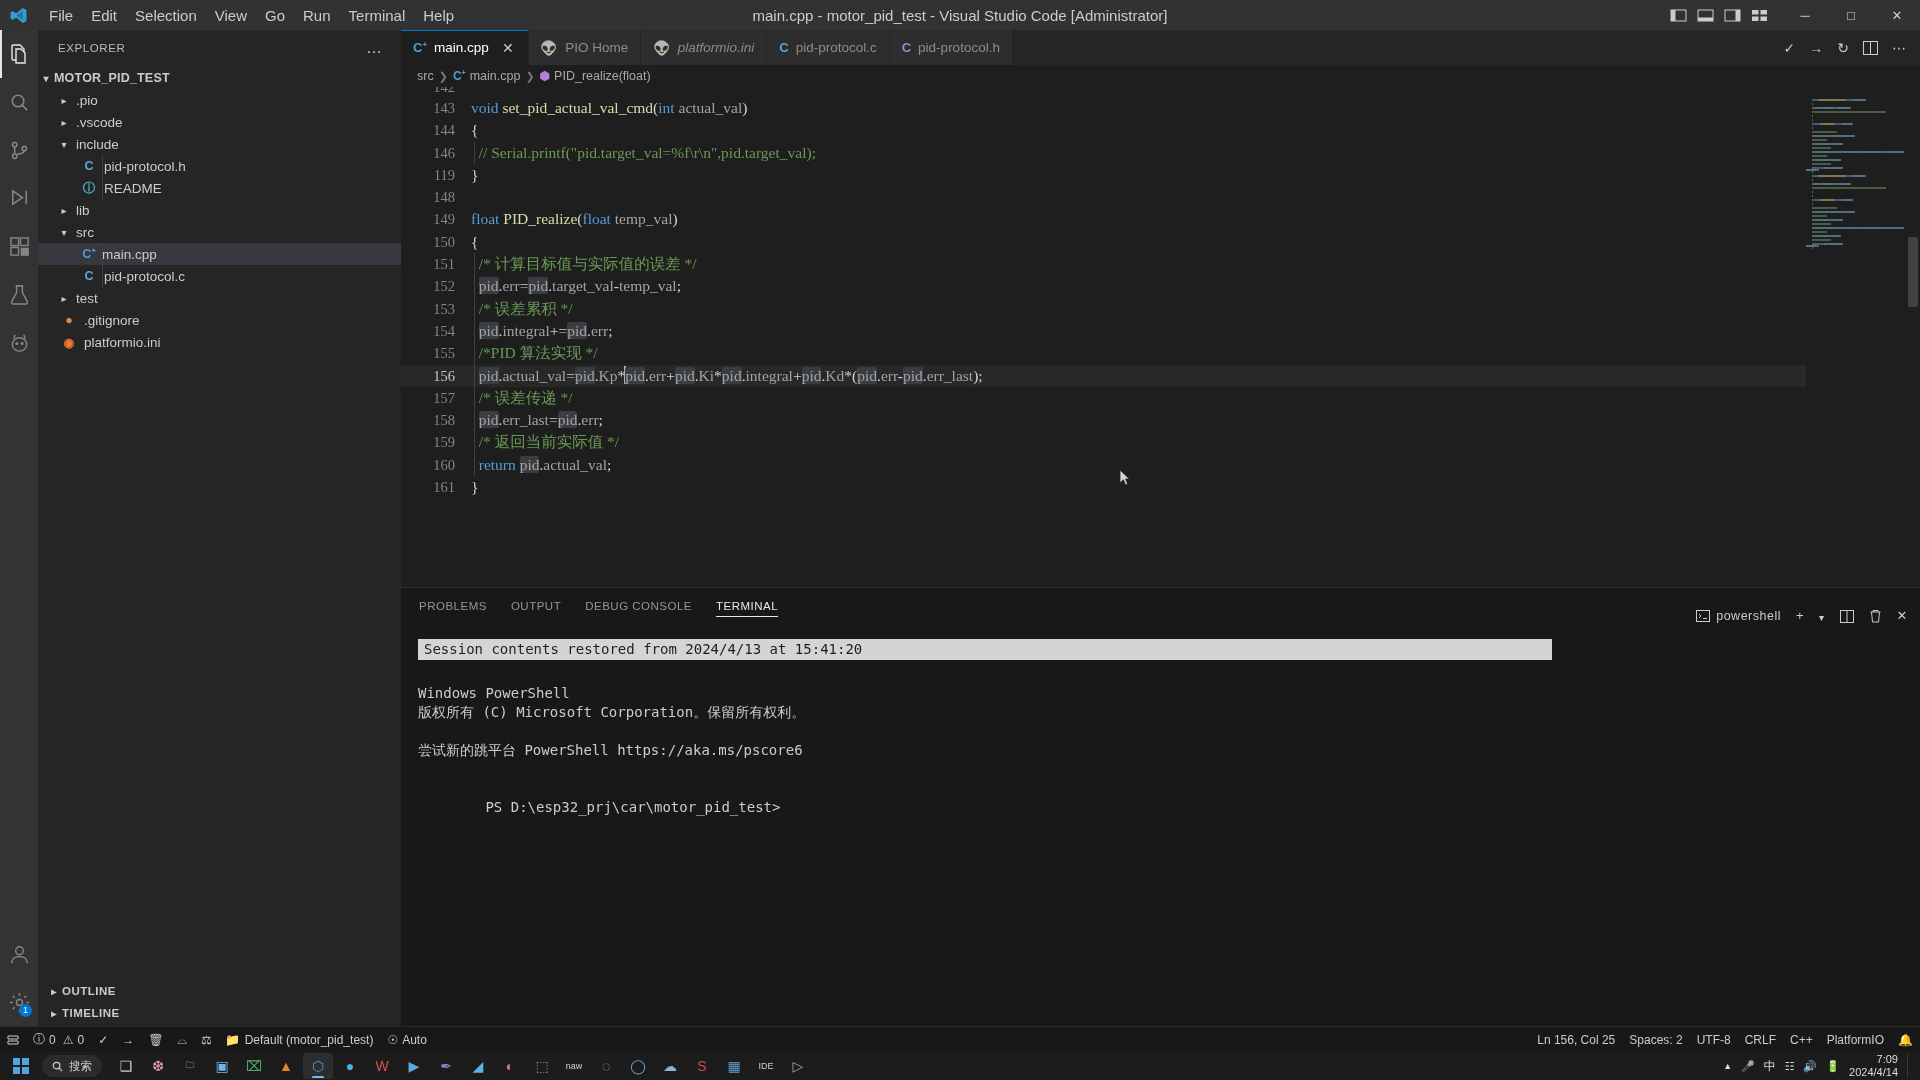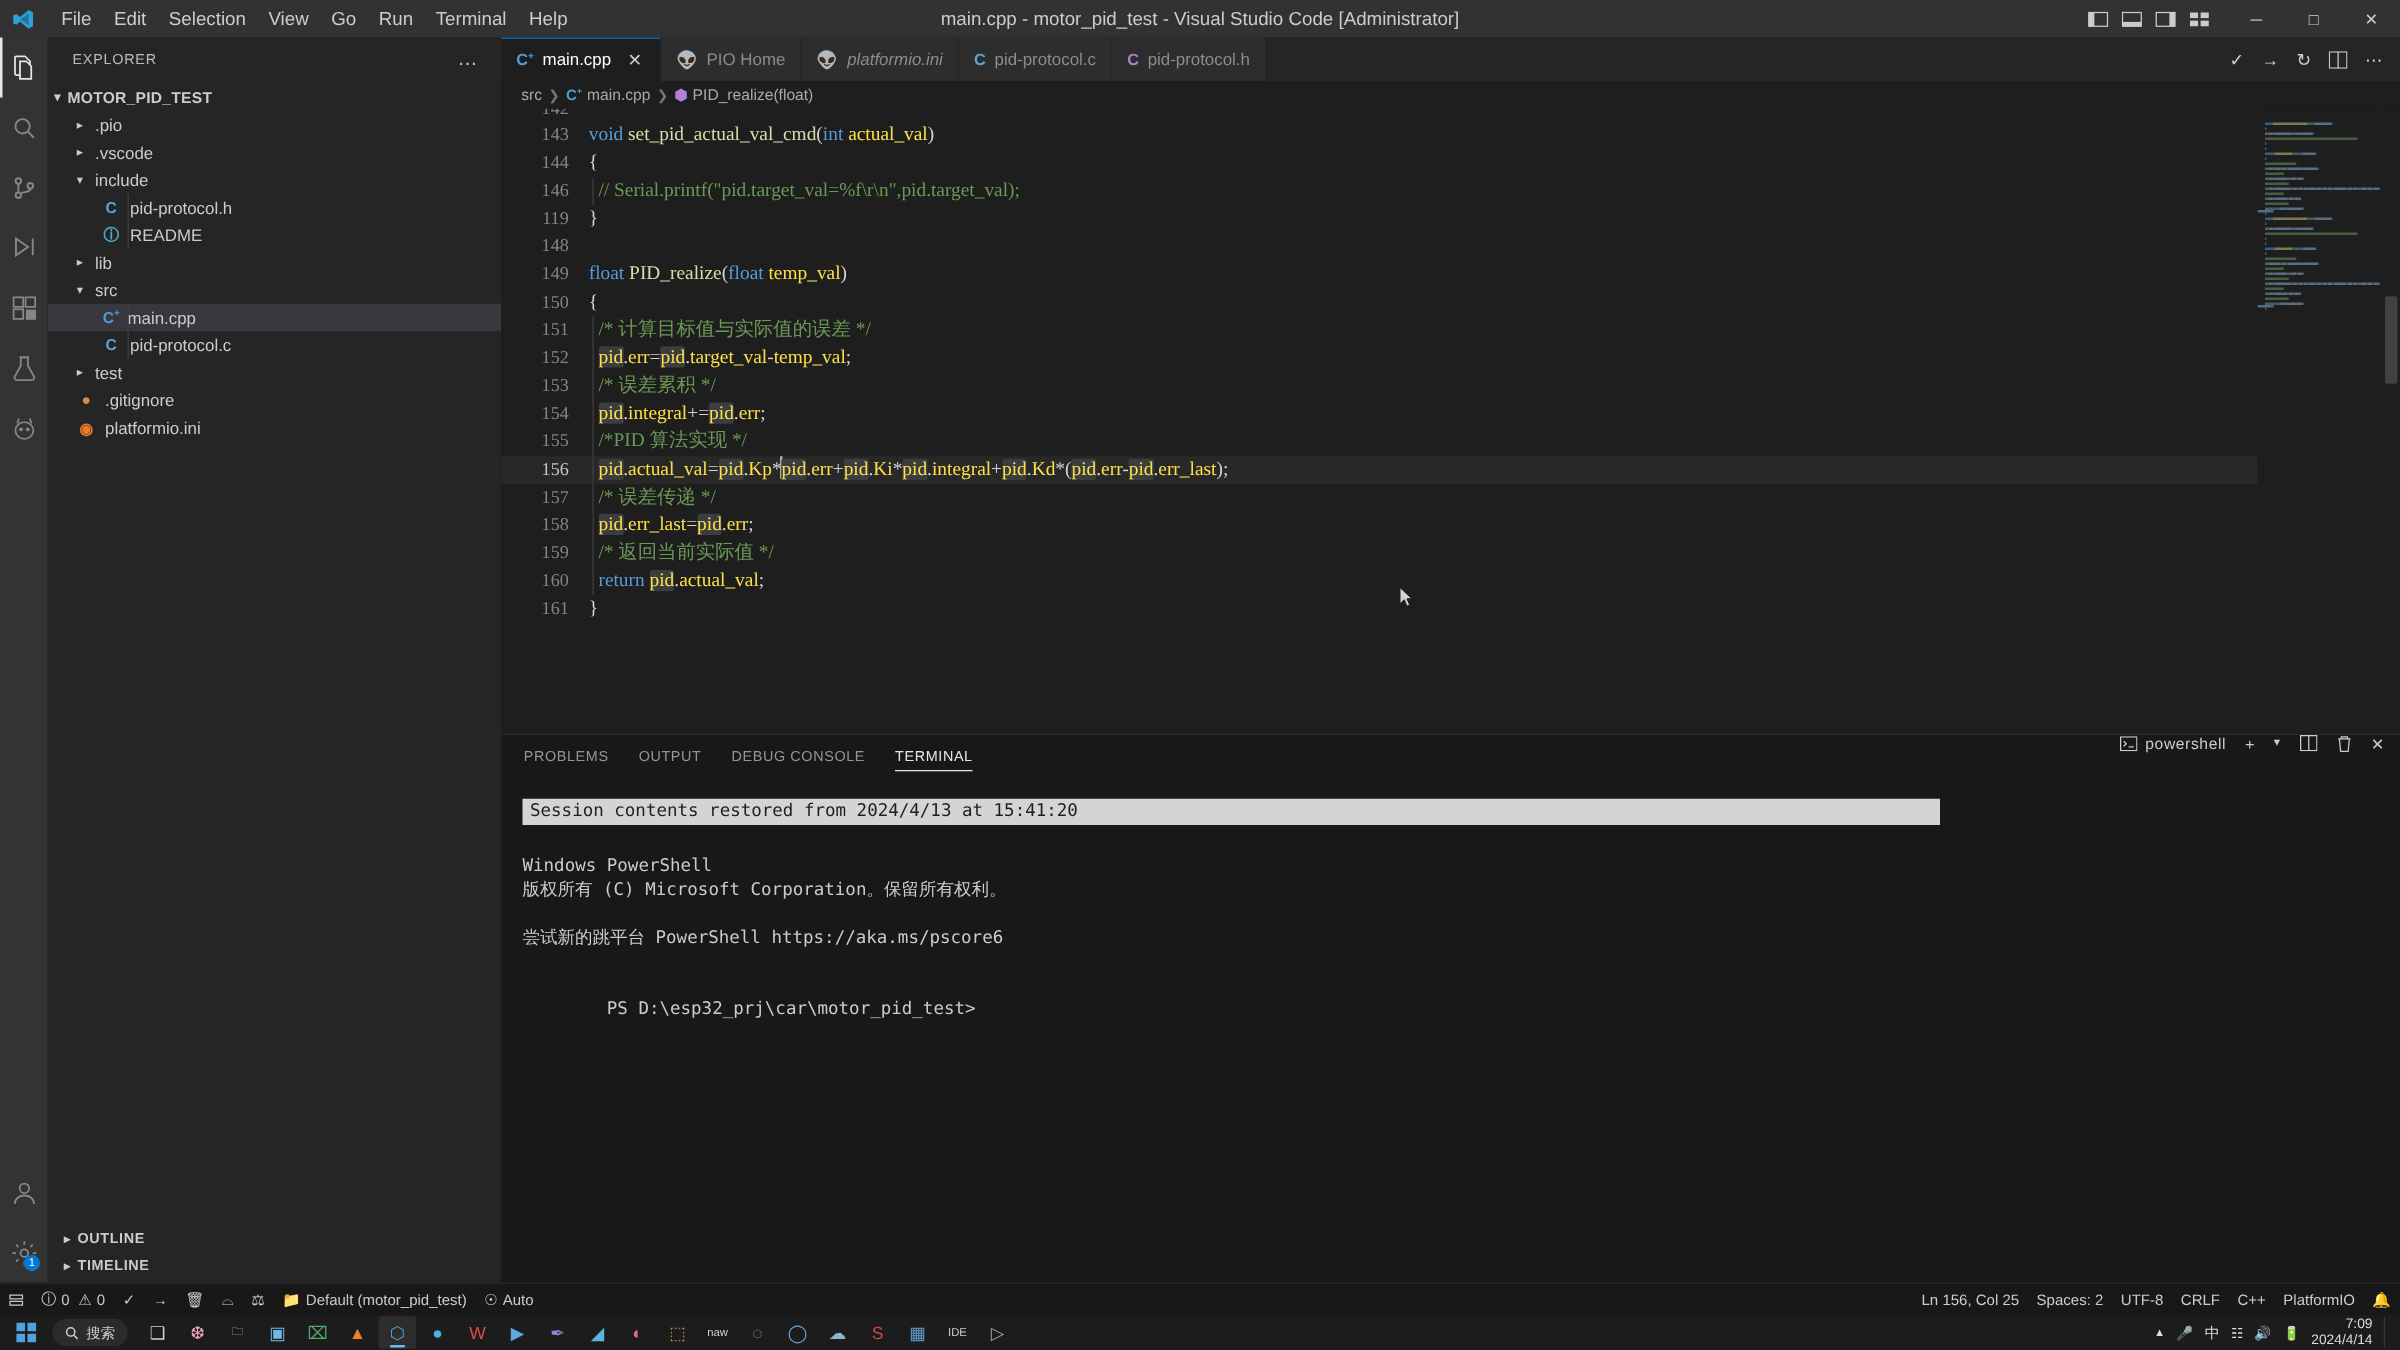--- a/index.html
+++ b/index.html
@@ -136,21 +136,21 @@
   }
   .lnum.cur { color: #c6c6c6; }
   .ltext { position: absolute; left: 70px; color: #d4d4d4; }
   .cl.current { background: #282828; }
   .cl.current::after {
     content: ''; position: absolute; left: 0; right: 0; bottom: 0; height: 1px; background: #282828;
   }
   .ig { position: absolute; left: 73px; top: 0; bottom: 0; width: 1px; background: #404040; }
   .kw { color: #569cd6; }
   .fn { color: #dcdcaa; }
-  .var { color: #fde047; }
+  .var { color: #a3a3a3; }
   .cmt { color: #6a9955; }
   .op  { color: #d4d4d4; }
   .hl { background: #3a3d41; border-radius: 2px; }
   .caret {
     display: inline-block; width: 2px; height: 18px; background: #aeafad;
     vertical-align: -3px; margin: 0 -1px;
   }
   .tooltip {
     position: absolute; left: 759px; top: 343px; padding: 3px 10px;
     background: #252526; border: 1px solid #454545; color: #d4d4d4;
@@ -179,21 +179,21 @@
   .panel-tabs {
     height: 35px; display: flex; align-items: center; padding-left: 18px; gap: 24px;
     font-size: 11.5px; letter-spacing: 0.5px; color: #959595;
   }
   .panel-tab { position: relative; height: 35px; display: flex; align-items: center; }
   .panel-tab.active { color: #e7e7e7; }
   .panel-tab.active::after {
     content: ''; position: absolute; left: 0; right: 0; bottom: 6px; height: 1px; background: #e7e7e7;
   }
   .panel-actions {
-    position: absolute; right: 12px; top: 0; height: 35px; display: flex; align-items: flex-start;
+    position: absolute; right: 12px; top: 0; height: 35px; display: flex; align-items: flex-end;
     gap: 15px; color: #cccccc; font-size: 13px;
   }
   .shell-label { display: flex; align-items: center; gap: 6px; font-size: 12.5px; color: #cccccc; }
   .terminal-body {
     position: absolute; left: 0; top: 35px; right: 0; bottom: 0;
     font-family: "DejaVu Sans Mono", monospace; font-size: 14px; line-height: 19px;
     color: #cccccc; padding: 16px 0 0 17px;
   }
   .term-restored {
     background: #d4d4d4; color: #1e1e1e; display: inline-block; padding: 1px 6px;

